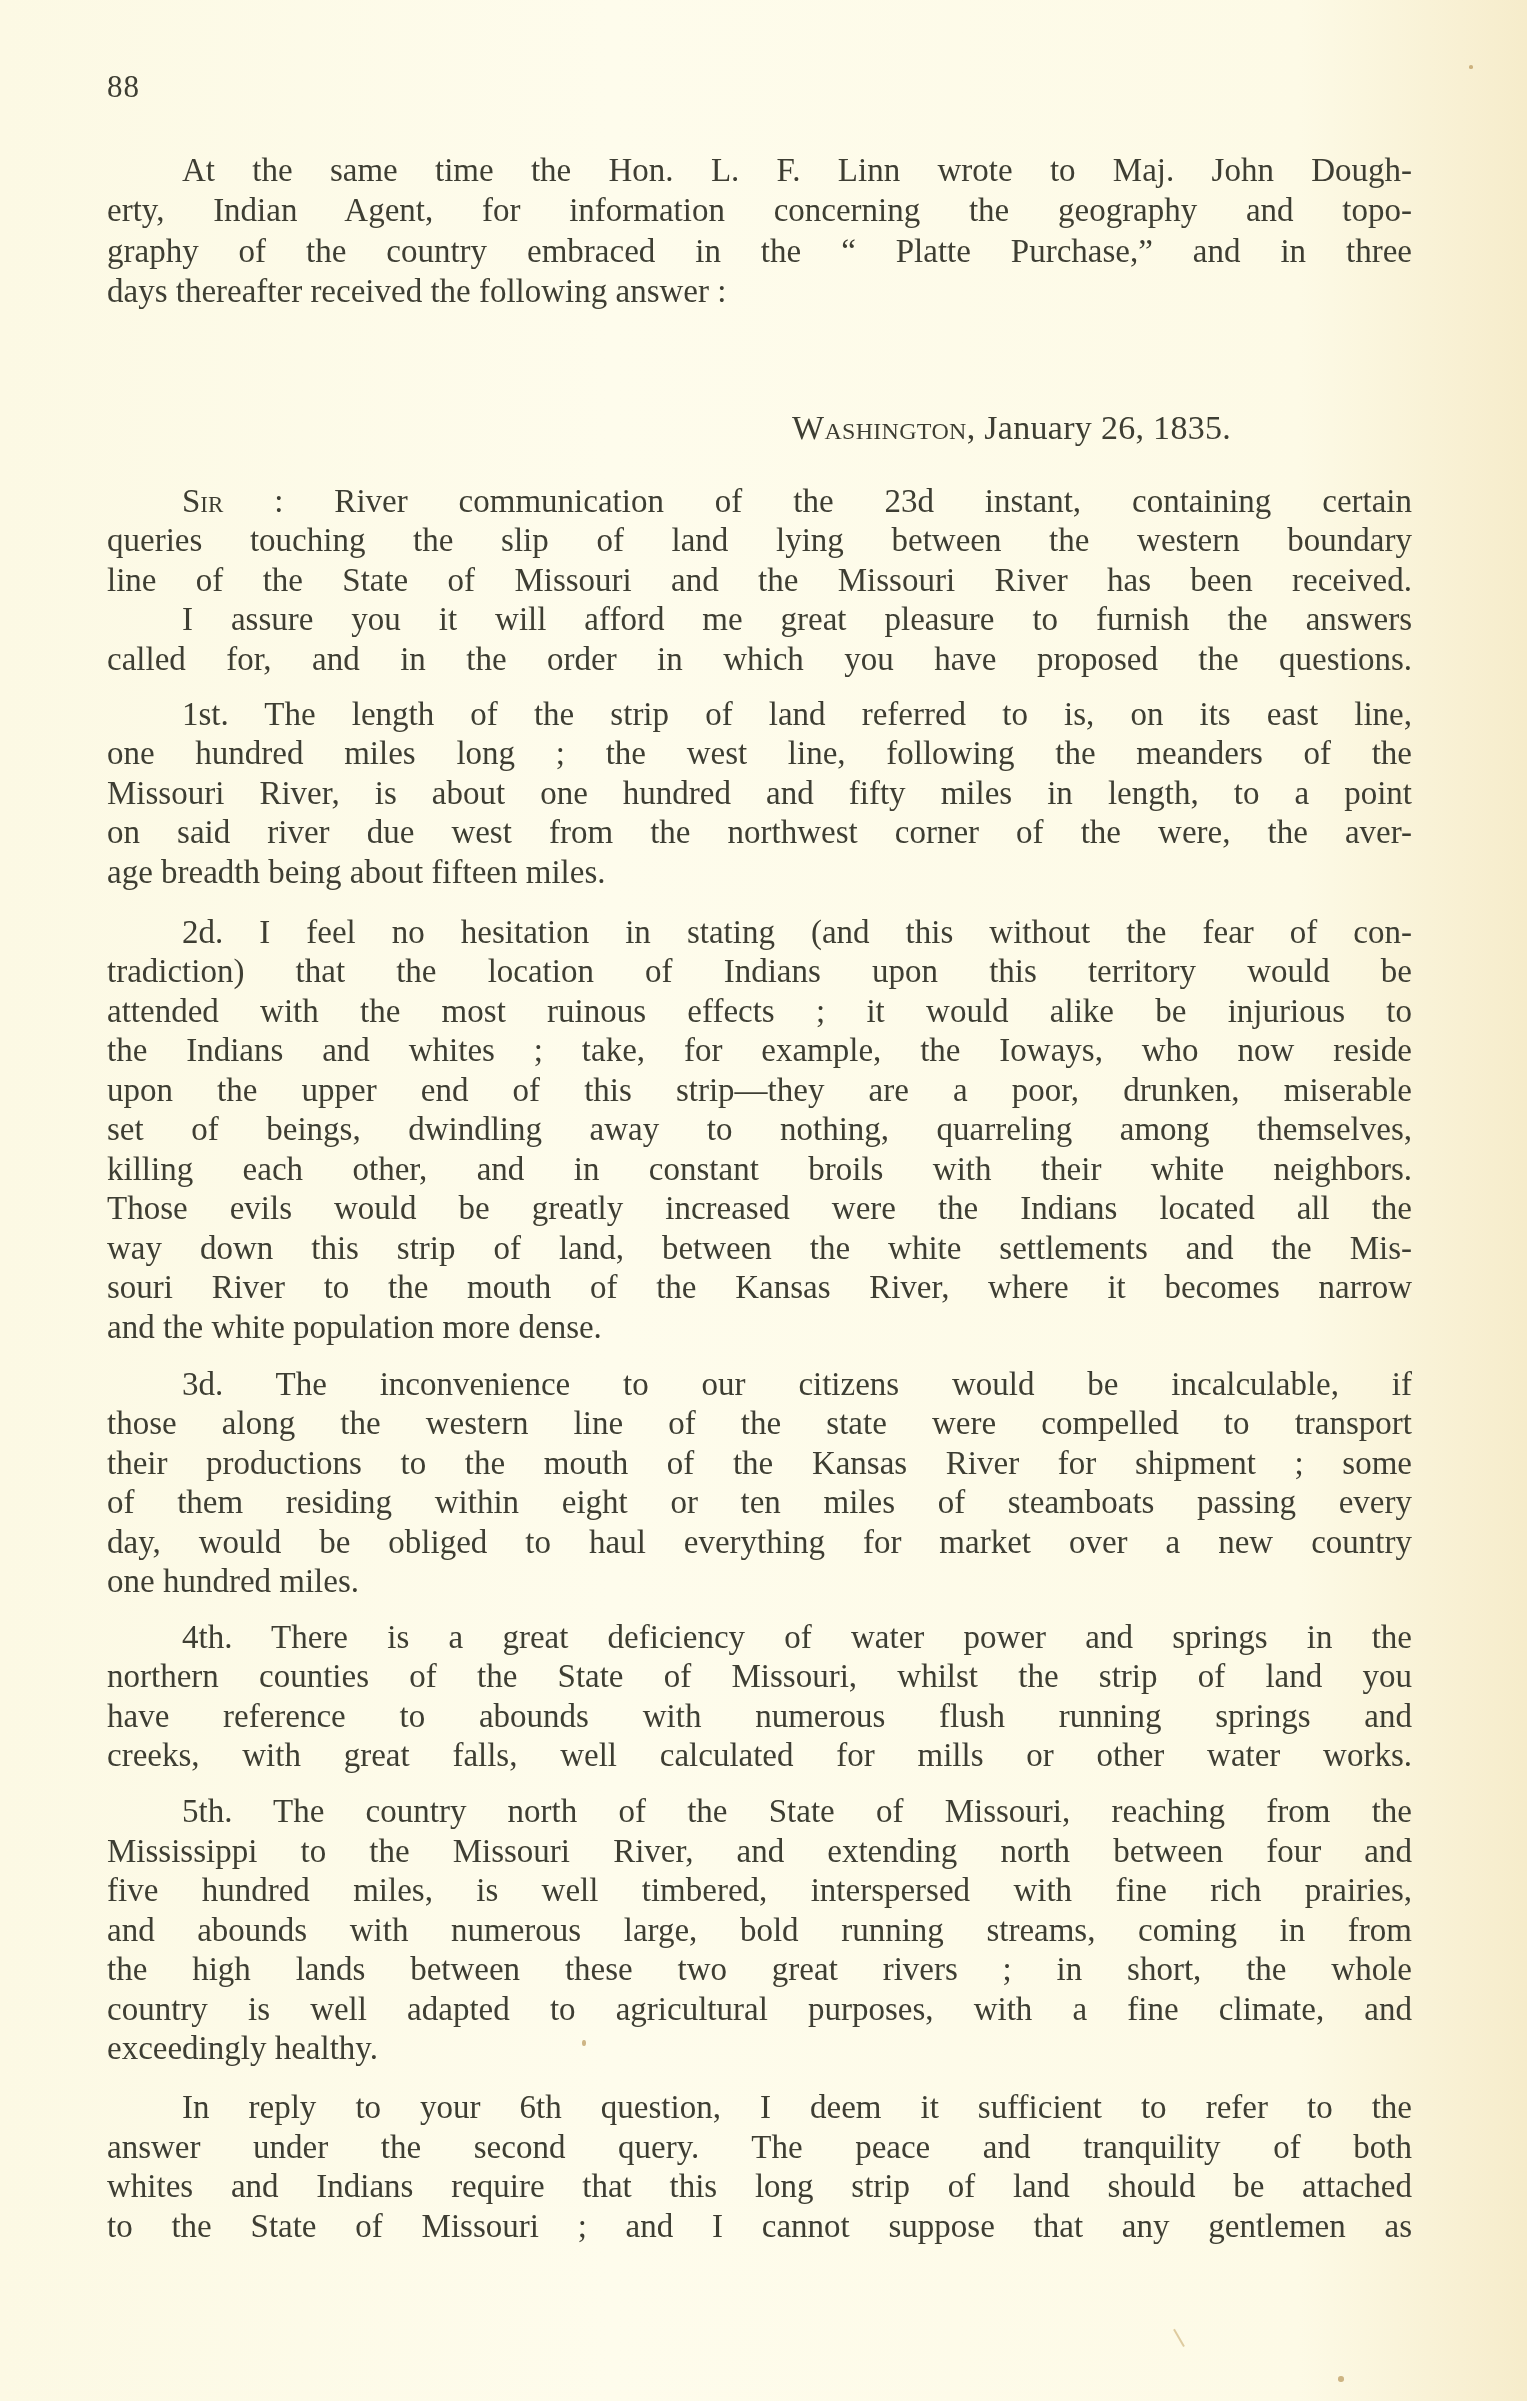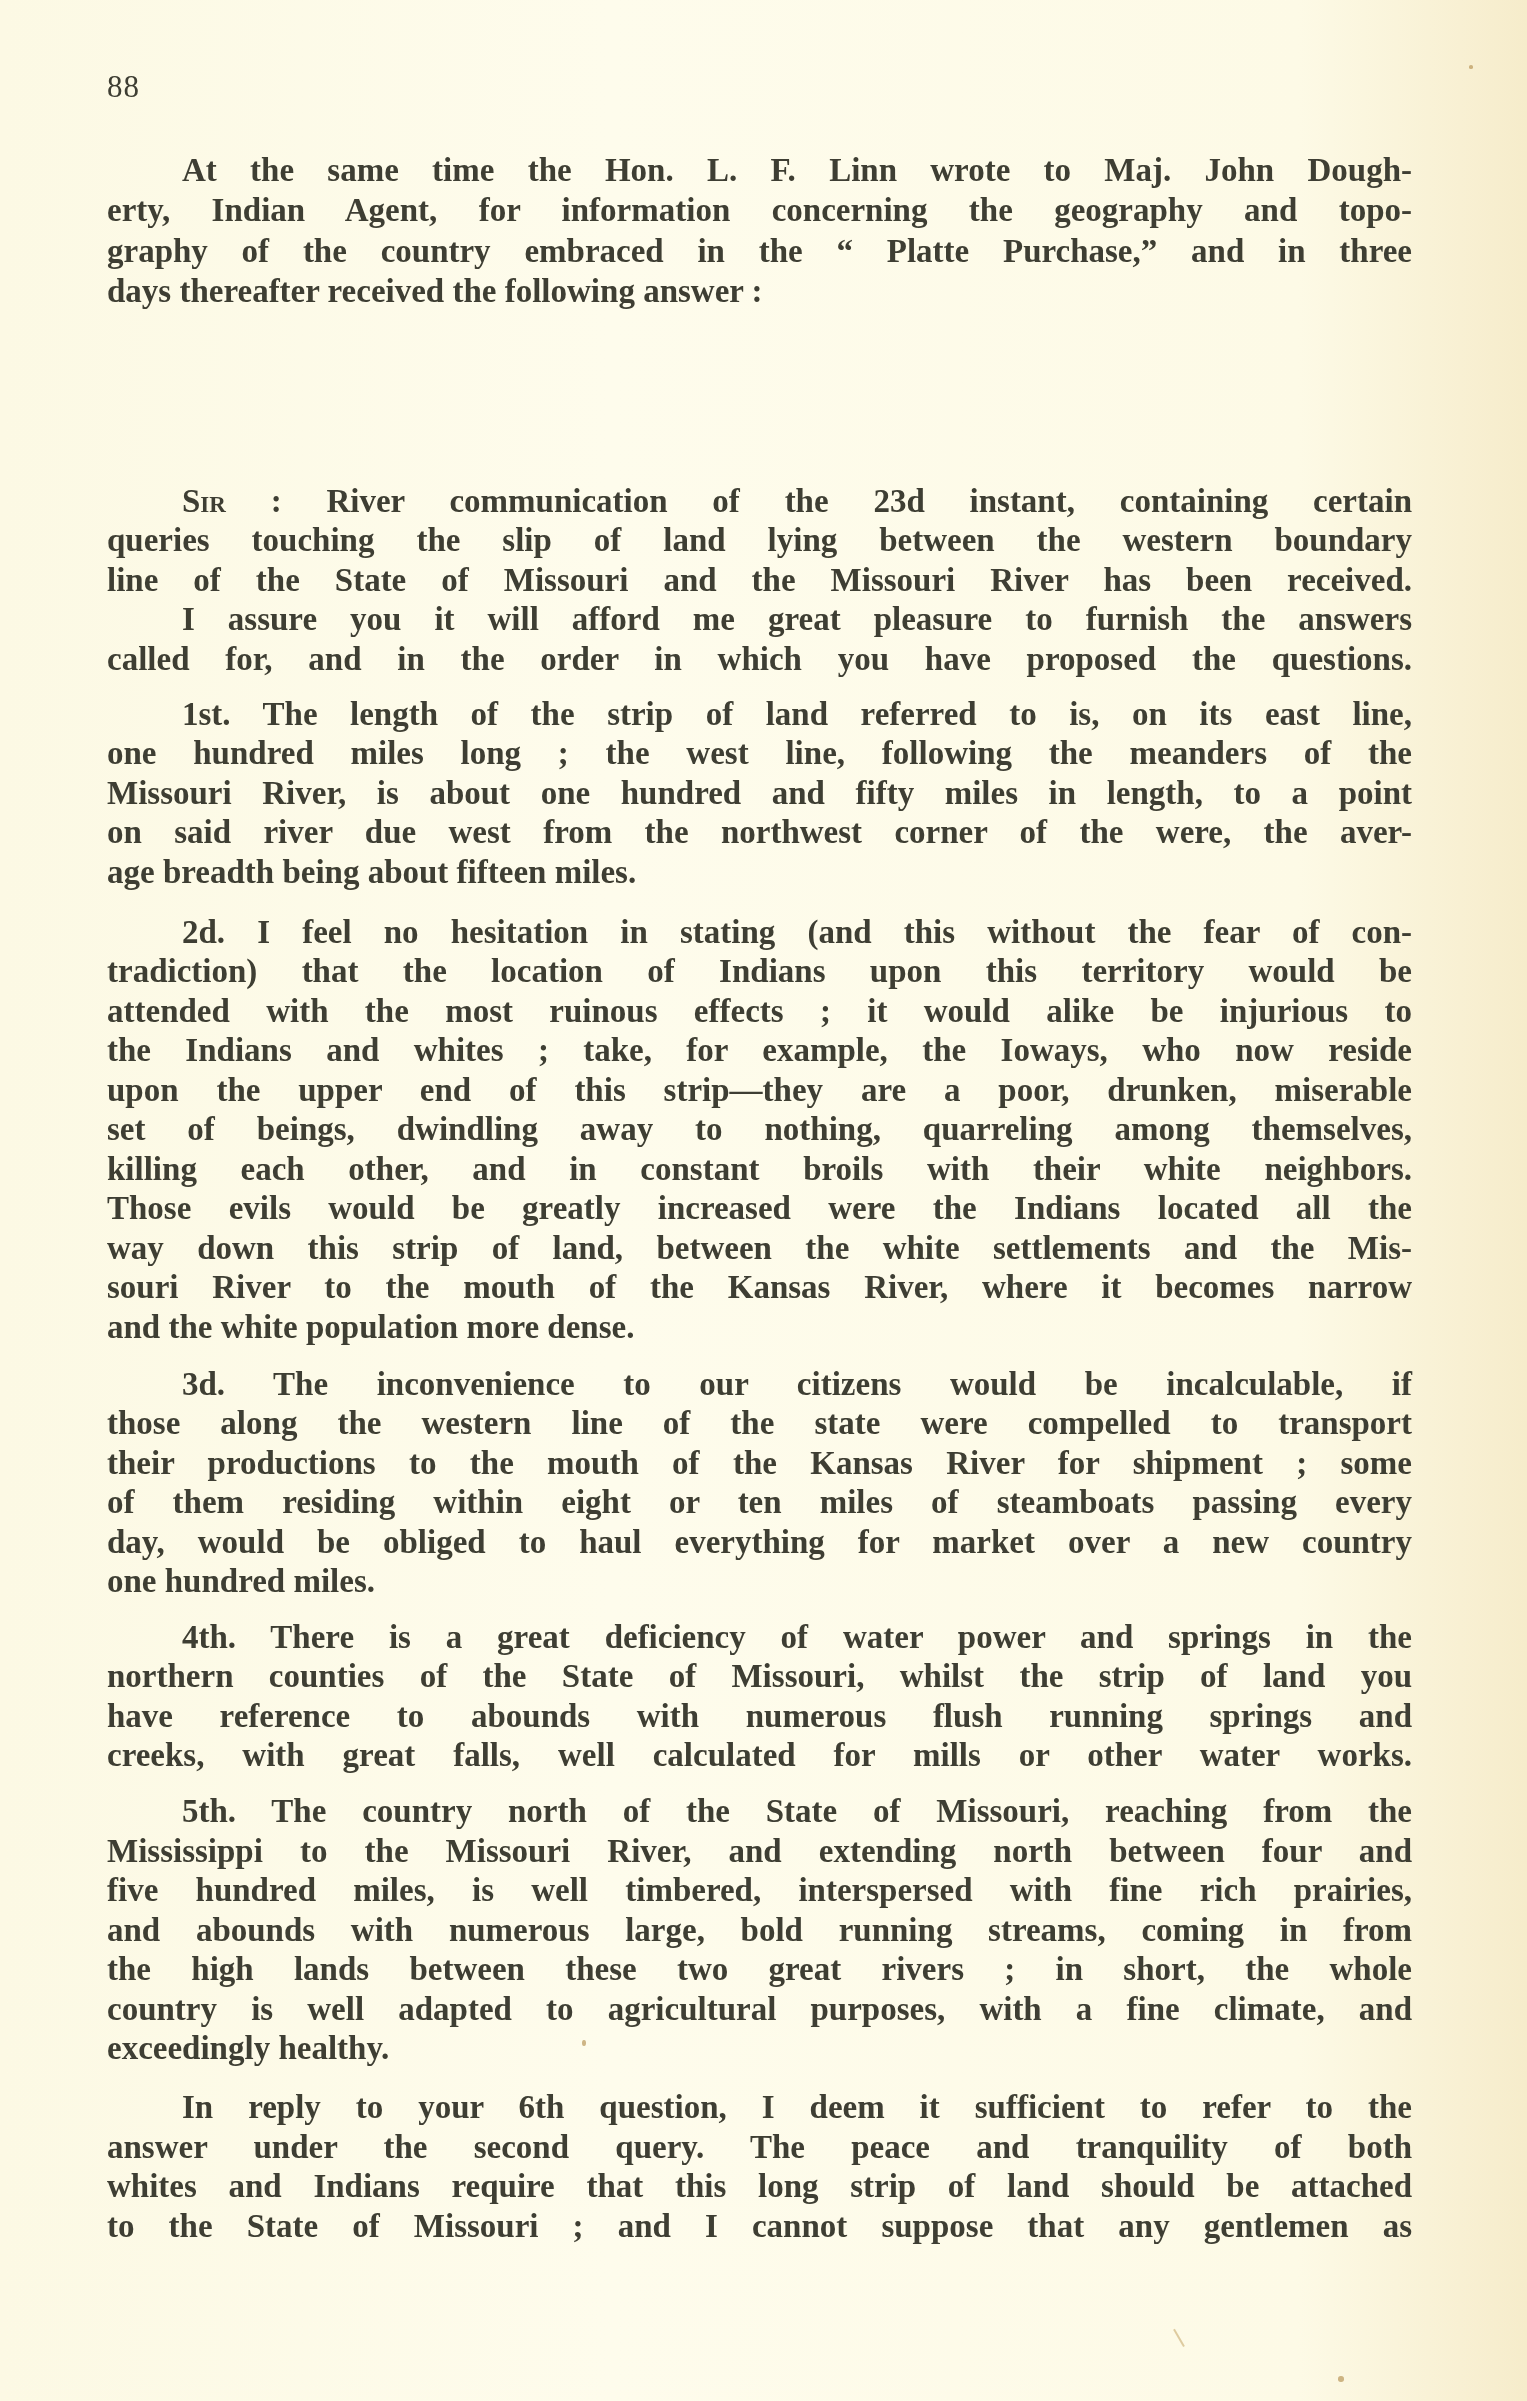--- a/index.html
+++ b/index.html
@@ -11,21 +11,21 @@
     font-family: "Liberation Serif", "DejaVu Serif", serif;
     color: #3e3e33;
   }
   .page { position: absolute; left: 0; top: 12px; width: 1527px; height: 2401px; padding-left: 40px; }
   .header { position: absolute; top: 57px; left: 107px; width: 1305px; height: 40px; }
   .page-num { position: absolute; left: 0; top: 0; font-size: 31px; letter-spacing: 0.9px; }
   .running-head { position: absolute; left: 357px; top: 1.8px; font-size: 27.6px; letter-spacing: 2.3px; }
   .line {
     position: absolute; left: 107px; width: 1305px;
     font-size: 33px; line-height: 40px; height: 40px;
-    white-space: nowrap; text-align: justify; text-align-last: justify; font-weight: bold;
+    white-space: nowrap; text-align: justify; text-align-last: justify;
   }
   .line.last { text-align-last: left; }
   .line.indent { left: 182px; width: 1230px; }
   .dateline { position: absolute; left: 792px; top: 397px; font-size: 34px; white-space: nowrap; letter-spacing: 0.3px; }
   .sc { font-variant: small-caps; }
   .speck { position: absolute; border-radius: 50%; background: #b9975a; opacity: .7; }
   .stroke { position: absolute; width: 1.8px; background: #c9ab70; opacity: .6; }
 </style>
 </head>
 <body>
@@ -36,20 +36,21 @@
     <span class="page-num">88</span>
   </div>
 
   <div>
     <div class="line indent" style="top:138px">At the same time the Hon. L. F. Linn wrote to Maj. John Dough-</div>
     <div class="line" style="top:178px">erty, Indian Agent, for information concerning the geography and topo-</div>
     <div class="line" style="top:219px">graphy of the country embraced in the “ Platte Purchase,” and in three</div>
     <div class="line last" style="top:259px">days thereafter received the following answer :</div>
   </div>
 
+  <div class="dateline"><span class="sc">Washington,</span><span> January 26, 1835.</span></div>
 
   <div>
     <div class="line indent" style="top:469px"><span class="sc">Sir :</span><span> River communication of the 23d instant, containing certain</span></div>
     <div class="line" style="top:508px">queries touching the slip of land lying between the western boundary</div>
     <div class="line" style="top:548px">line of the State of Missouri and the Missouri River has been received.</div>
   </div>
 
   <div>
     <div class="line indent" style="top:587px">I assure you it will afford me great pleasure to furnish the answers</div>
     <div class="line" style="top:627px">called for, and in the order in which you have proposed the questions.</div>

